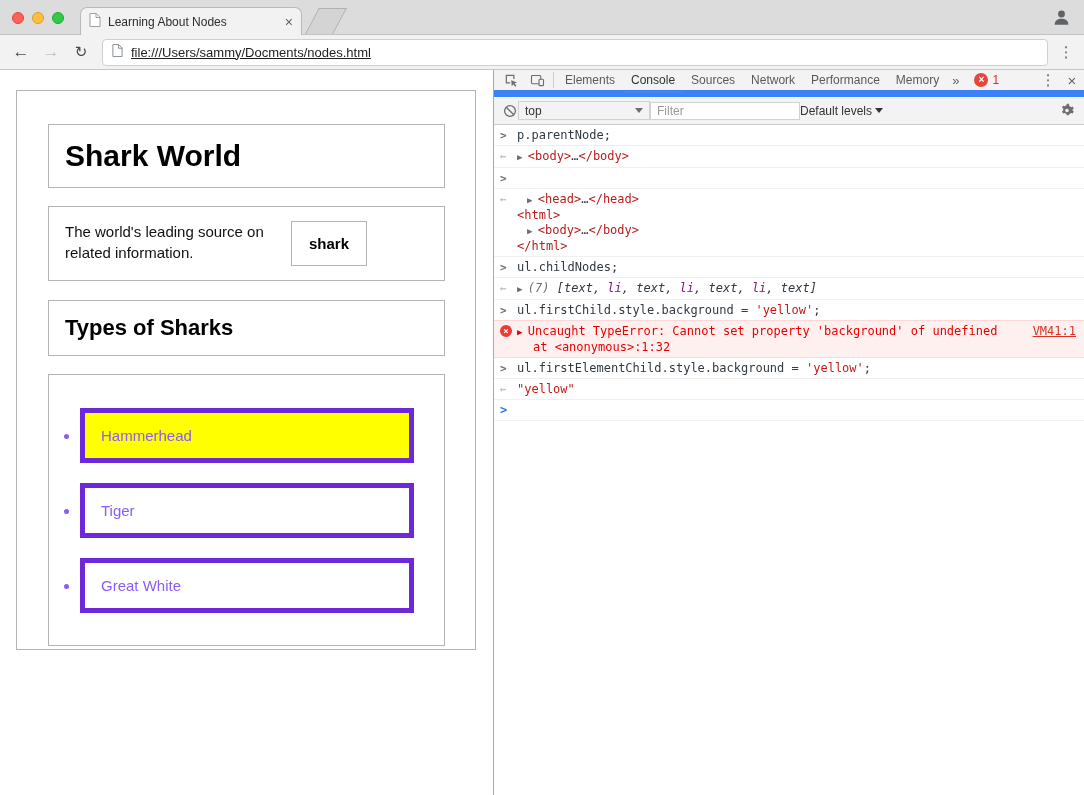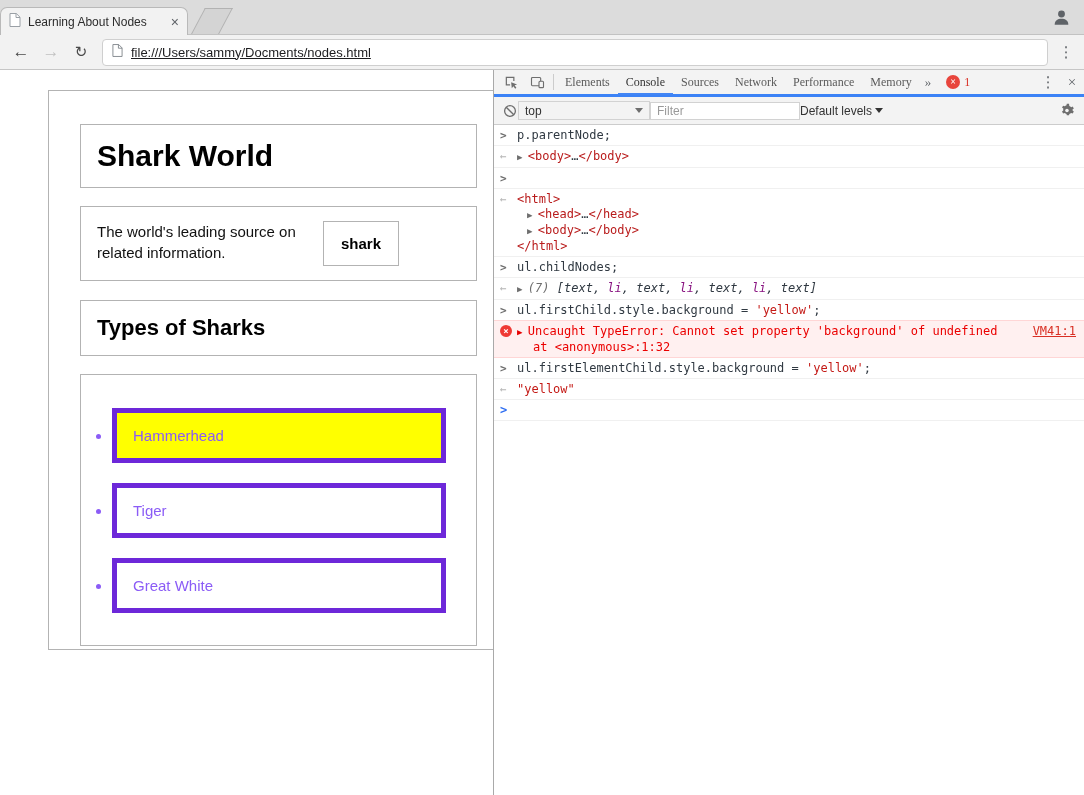--- a/index.html
+++ b/index.html
@@ -7,21 +7,21 @@
           font-family:"Liberation Sans",sans-serif;}
 
   
   .tabstrip{height:35px;background:#dcdcdc;border-bottom:1px solid #c2c2c2;box-sizing:border-box;
             display:flex;align-items:flex-end;position:relative;}
   .traffic{position:absolute;left:12px;top:12px;display:flex;gap:8px;}
   .light{width:12px;height:12px;border-radius:50%;display:inline-block;box-sizing:border-box;}
   .light.red{background:#fc615d;border:1px solid #e0443e;}
   .light.yellow{background:#fdbe41;border:1px solid #dfa023;}
   .light.green{background:#34c84a;border:1px solid #1aab29;}
-  .tab{position:relative;z-index:2;margin-bottom:-1px;width:188px;height:28px;
+  .tab{position:relative;z-index:2;margin-left:80px;margin-bottom:-1px;width:222px;height:28px;
        background:#f2f2f2;border:1px solid #b9b9b9;border-bottom:none;border-radius:7px 7px 0 0;
        display:flex;align-items:center;padding:0 8px;box-sizing:border-box;}
   .tab-title{flex:1;font-size:12px;color:#2c2c2c;margin:0 7px;white-space:nowrap;overflow:hidden;}
   .tab-close{font-size:14px;color:#5f6368;cursor:default;line-height:14px;}
   .newtab{width:26px;height:25px;margin-left:10px;background:#d4d4d4;border:1px solid #b2b2b2;
           border-bottom:none;transform:skewX(-28deg);}
   .profile{position:absolute;right:13px;top:8px;width:19px;height:19px;}
 
   
   .toolbar{height:35px;background:#f2f2f2;border-bottom:1px solid #c6c6c6;box-sizing:border-box;
@@ -29,40 +29,40 @@
   .nav-btn{width:26px;text-align:center;font-size:17px;color:#4a4a4a;line-height:26px;}
   .nav-btn.fwd{color:#c1c1c1;}
   .nav-btn.reload{font-size:15px;}
   .url-field{flex:1;height:25px;background:#fff;border:1px solid #cfcfcf;border-radius:4px;
              display:flex;align-items:center;padding:0 9px;gap:8px;margin:0 4px;}
   .url-text{font-size:13px;color:#1d1d1f;white-space:nowrap;overflow:hidden;text-decoration:underline;}
   .menu-dots{width:20px;text-align:center;font-size:15px;color:#5f6368;}
 
   
   .content{display:flex;height:725px;}
-  .pane-page{width:494px;box-sizing:border-box;border-right:1px solid #a9a9a9;background:#fff;overflow:hidden;padding-left:32px;}
+  .pane-page{width:494px;box-sizing:border-box;border-right:1px solid #a9a9a9;background:#fff;overflow:hidden;}
   .pane-dev{flex:1;display:flex;flex-direction:column;background:#fff;min-width:0;}
 
   
   .box{border:1px solid #b3b3b3;box-sizing:border-box;}
   .outer{margin:20px 0 0 16px;width:460px;height:560px;padding:33px 30px 0 31px;}
   .h1box{padding:14px 16px;font-size:30px;line-height:34px;font-weight:bold;color:#000;margin-bottom:18px;}
   .pbox{display:flex;align-items:flex-start;padding:14px 16px;gap:4px;margin-bottom:19px;}
   .ptext{flex:0 0 222px;font-size:15px;line-height:21px;color:#111;}
   .strongbox{border:1px solid #b3b3b3;padding:13px 17px;font-weight:bold;font-size:15px;color:#000;}
   .h2box{padding:14px 16px;font-size:22px;line-height:26px;font-weight:bold;color:#000;margin-bottom:18px;}
   .ulbox{padding:33px 30px 12px 14px;}
   .ulbox ul{margin:0;padding:0 0 0 17px;list-style:disc outside;}
   .ulbox li{border:5px solid #6d28d9;padding:13px 16px;margin-bottom:20px;font-size:15px;
             line-height:19px;color:#8b5cf6;}
   .ulbox li.hl{background:#ffff00;}
 
   
-  .dev-tabbar{height:27px;background:#f3f3f3;border-bottom:3px solid #3b82f6;box-sizing:border-box;
-              display:flex;align-items:center;font-size:12px;color:#5a5a5a;padding-left:4px;font-family:Liberation Serif, serif;}
+  .dev-tabbar{height:27px;background:#f3f3f3;border-bottom:7px solid #3b82f6;box-sizing:border-box;
+              display:flex;align-items:center;font-size:12px;color:#5a5a5a;padding-left:4px;}
   .dev-icon-btn{width:26px;height:26px;display:flex;align-items:center;justify-content:center;}
   .dev-divider{width:1px;height:16px;background:#ccc;margin:0 3px;}
   .dev-tab{padding:0 8px;height:26px;line-height:26px;white-space:nowrap;}
   .dev-tab.active{color:#333;box-shadow:inset 0 -2px 0 #4285f4;}
   .dev-more{padding:0 5px;font-size:13px;color:#5f6368;}
   .badge-wrap{display:flex;align-items:center;gap:4px;margin-left:10px;}
   .err-badge{width:14px;height:14px;border-radius:50%;background:#e8453c;color:#fff;font-size:10px;
              line-height:14px;text-align:center;font-weight:bold;}
   .err-count{color:#d93025;font-size:12px;}
   .dev-spacer{flex:1;}
@@ -244,22 +244,22 @@
             <div class="cbody">
               <div class="cline"><span class="tri">▶ </span><span class="tag">&lt;body&gt;</span><span class="plain">…</span><span class="tag">&lt;/body&gt;</span></div>
             </div>
           </div>
           <div class="crow input">
             <span class="marker m-in">&gt;</span>
           </div>
           <div class="crow result">
             <span class="marker m-out">←</span>
             <div class="cbody">
+              <div class="cline ind1"><span class="tri">▶ </span><span class="tag">&lt;head&gt;</span><span class="plain">…</span><span class="tag">&lt;/head&gt;</span></div>
               <div class="cline"><span class="tag">&lt;html&gt;</span></div>
-              <div class="cline ind1"><span class="tri">▶ </span><span class="tag">&lt;head&gt;</span><span class="plain">…</span><span class="tag">&lt;/head&gt;</span></div>
               <div class="cline ind1"><span class="tri">▶ </span><span class="tag">&lt;body&gt;</span><span class="plain">…</span><span class="tag">&lt;/body&gt;</span></div>
               <div class="cline"><span class="tag">&lt;/html&gt;</span></div>
             </div>
           </div>
           <div class="crow input">
             <span class="marker m-in">&gt;</span>
             <div class="cbody">
               <div class="cline"><span class="plain">ul.childNodes;</span></div>
             </div>
           </div>

